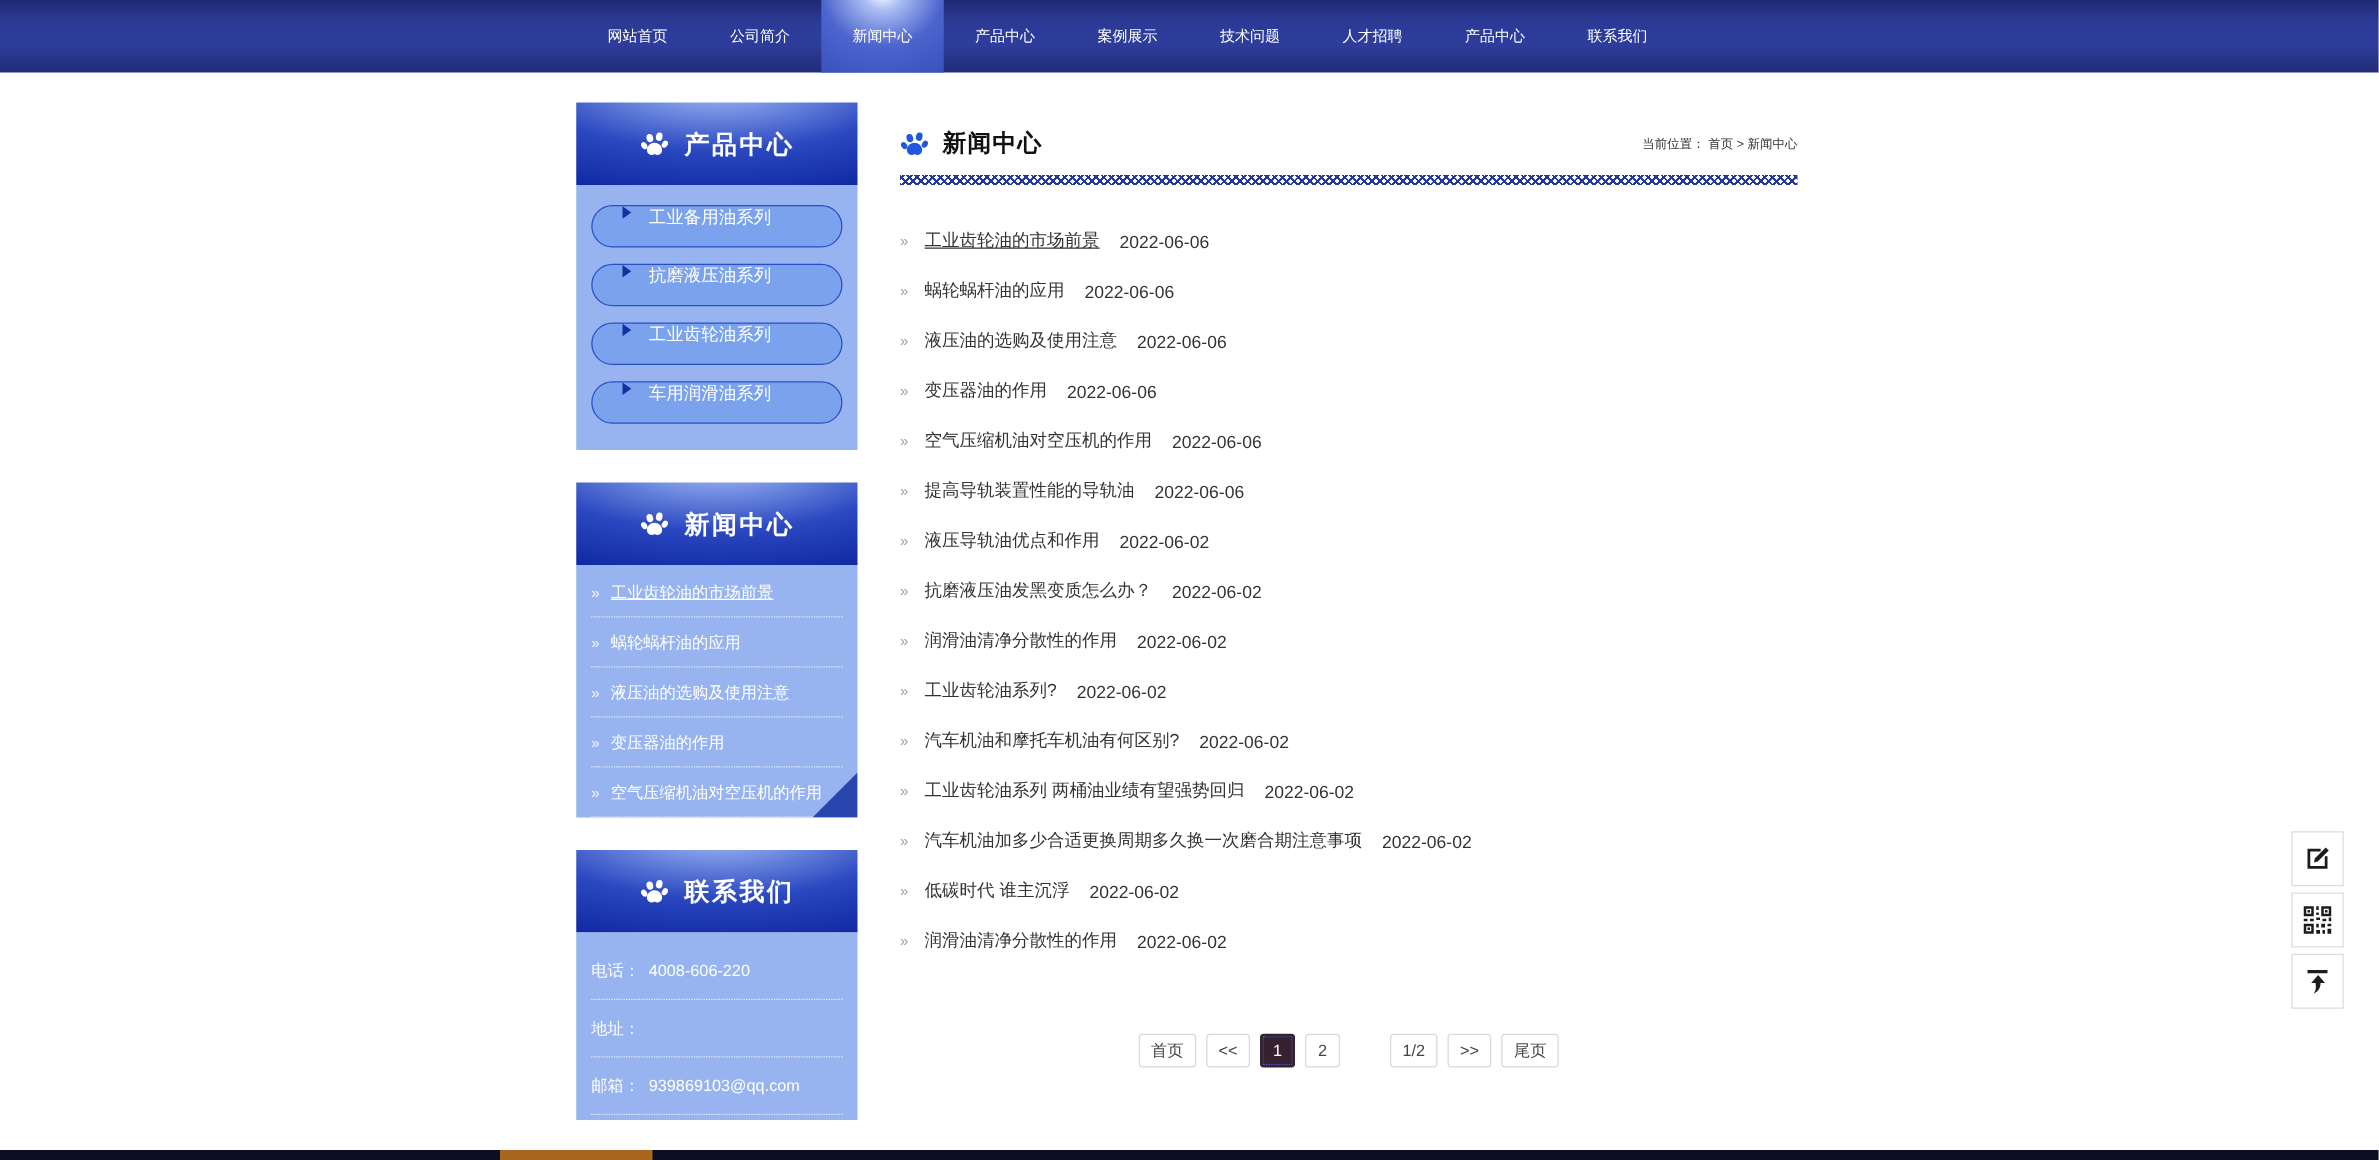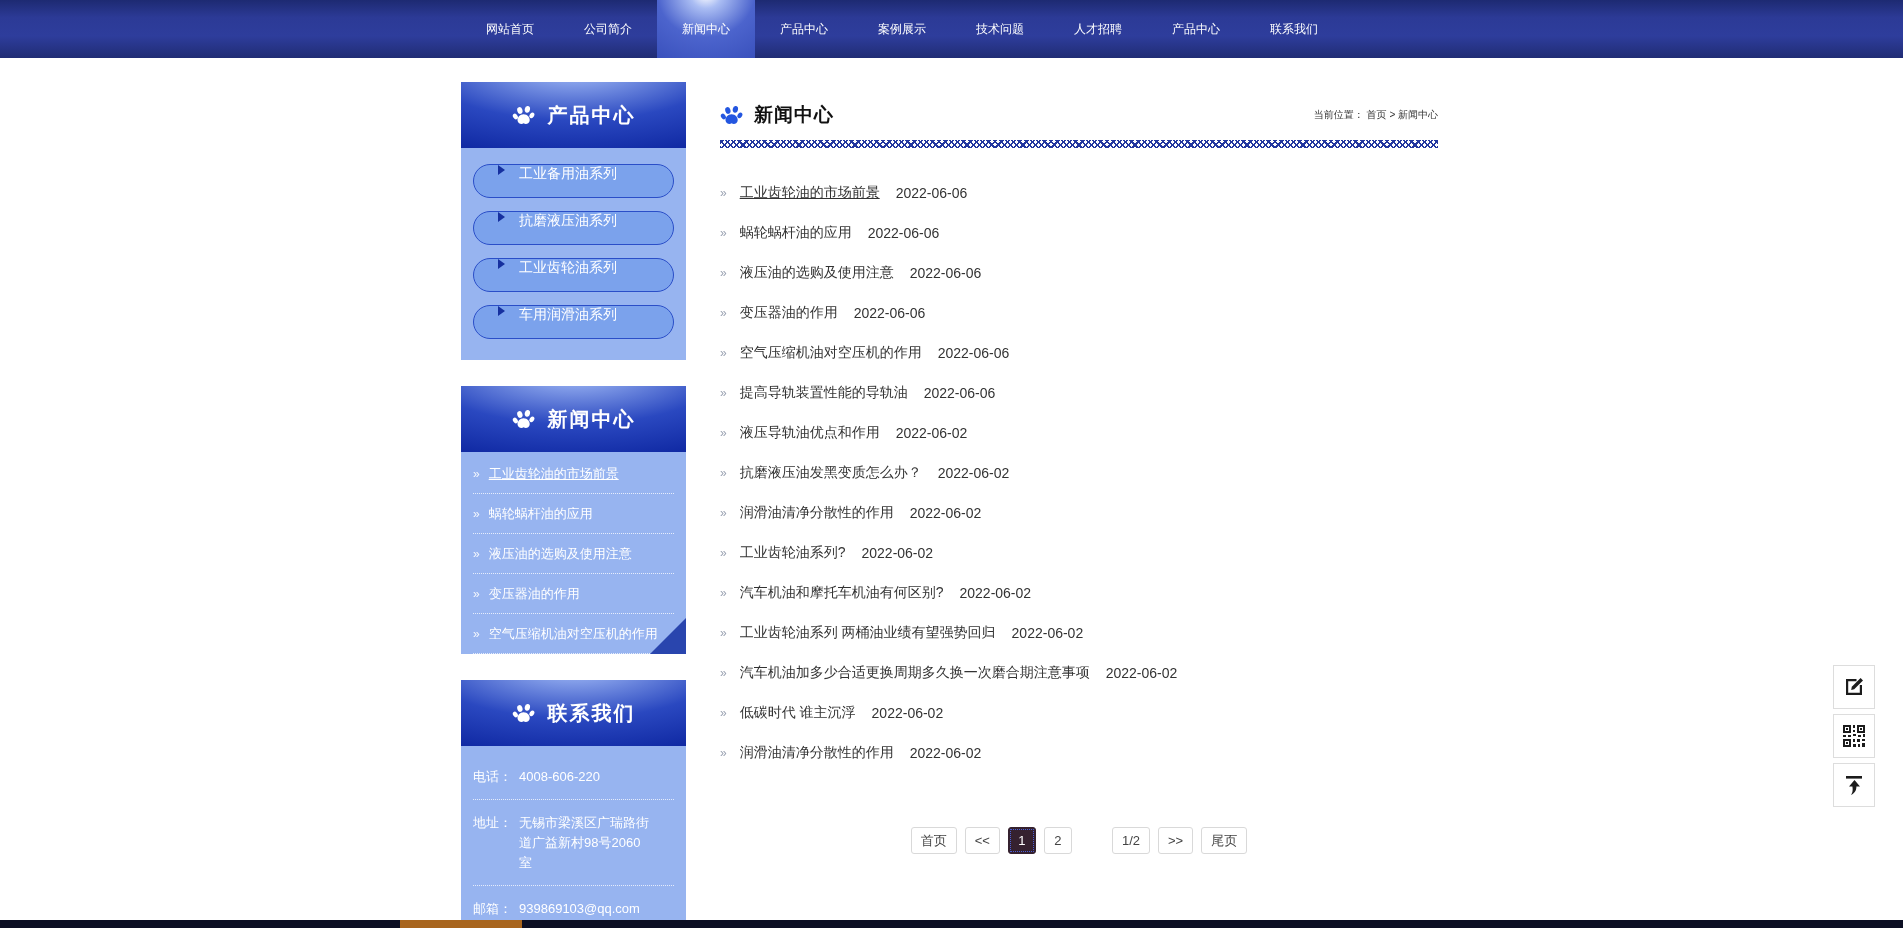--- a/index.html
+++ b/index.html
@@ -181,21 +181,20 @@
         </svg>
       <span>联系我们</span>
     </div>
     <div class="side-body contact-body">
       <div class="contact-row">
         <span class="contact-label">电话：</span>
         <span class="contact-value">4008-606-220</span>
       </div>
       <div class="contact-row">
         <span class="contact-label">地址：</span>
-        <span class="contact-value">无锡市梁溪区广瑞路街道广益新村98号2060室</span>
       </div>
       <div class="contact-row">
         <span class="contact-label">邮箱：</span>
         <span class="contact-value">939869103@qq.com</span>
       </div>
     </div>
   </div>
 </div>
 
 <div class="main">

